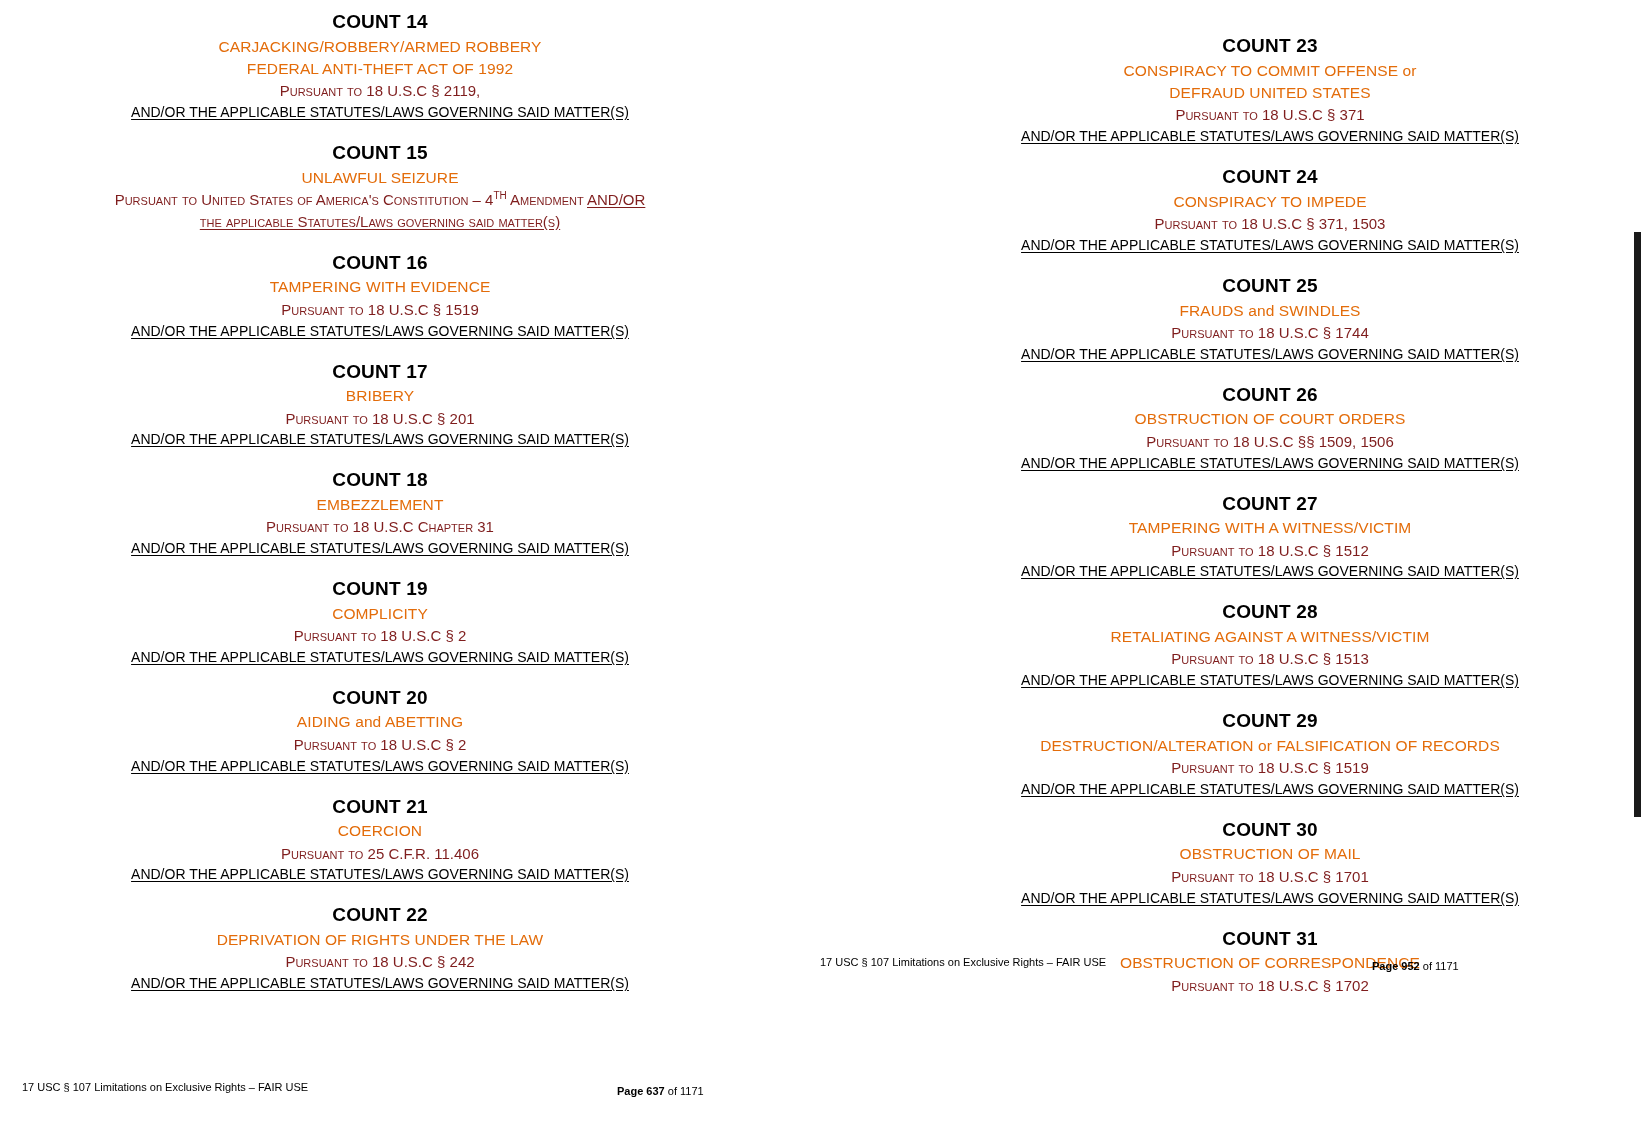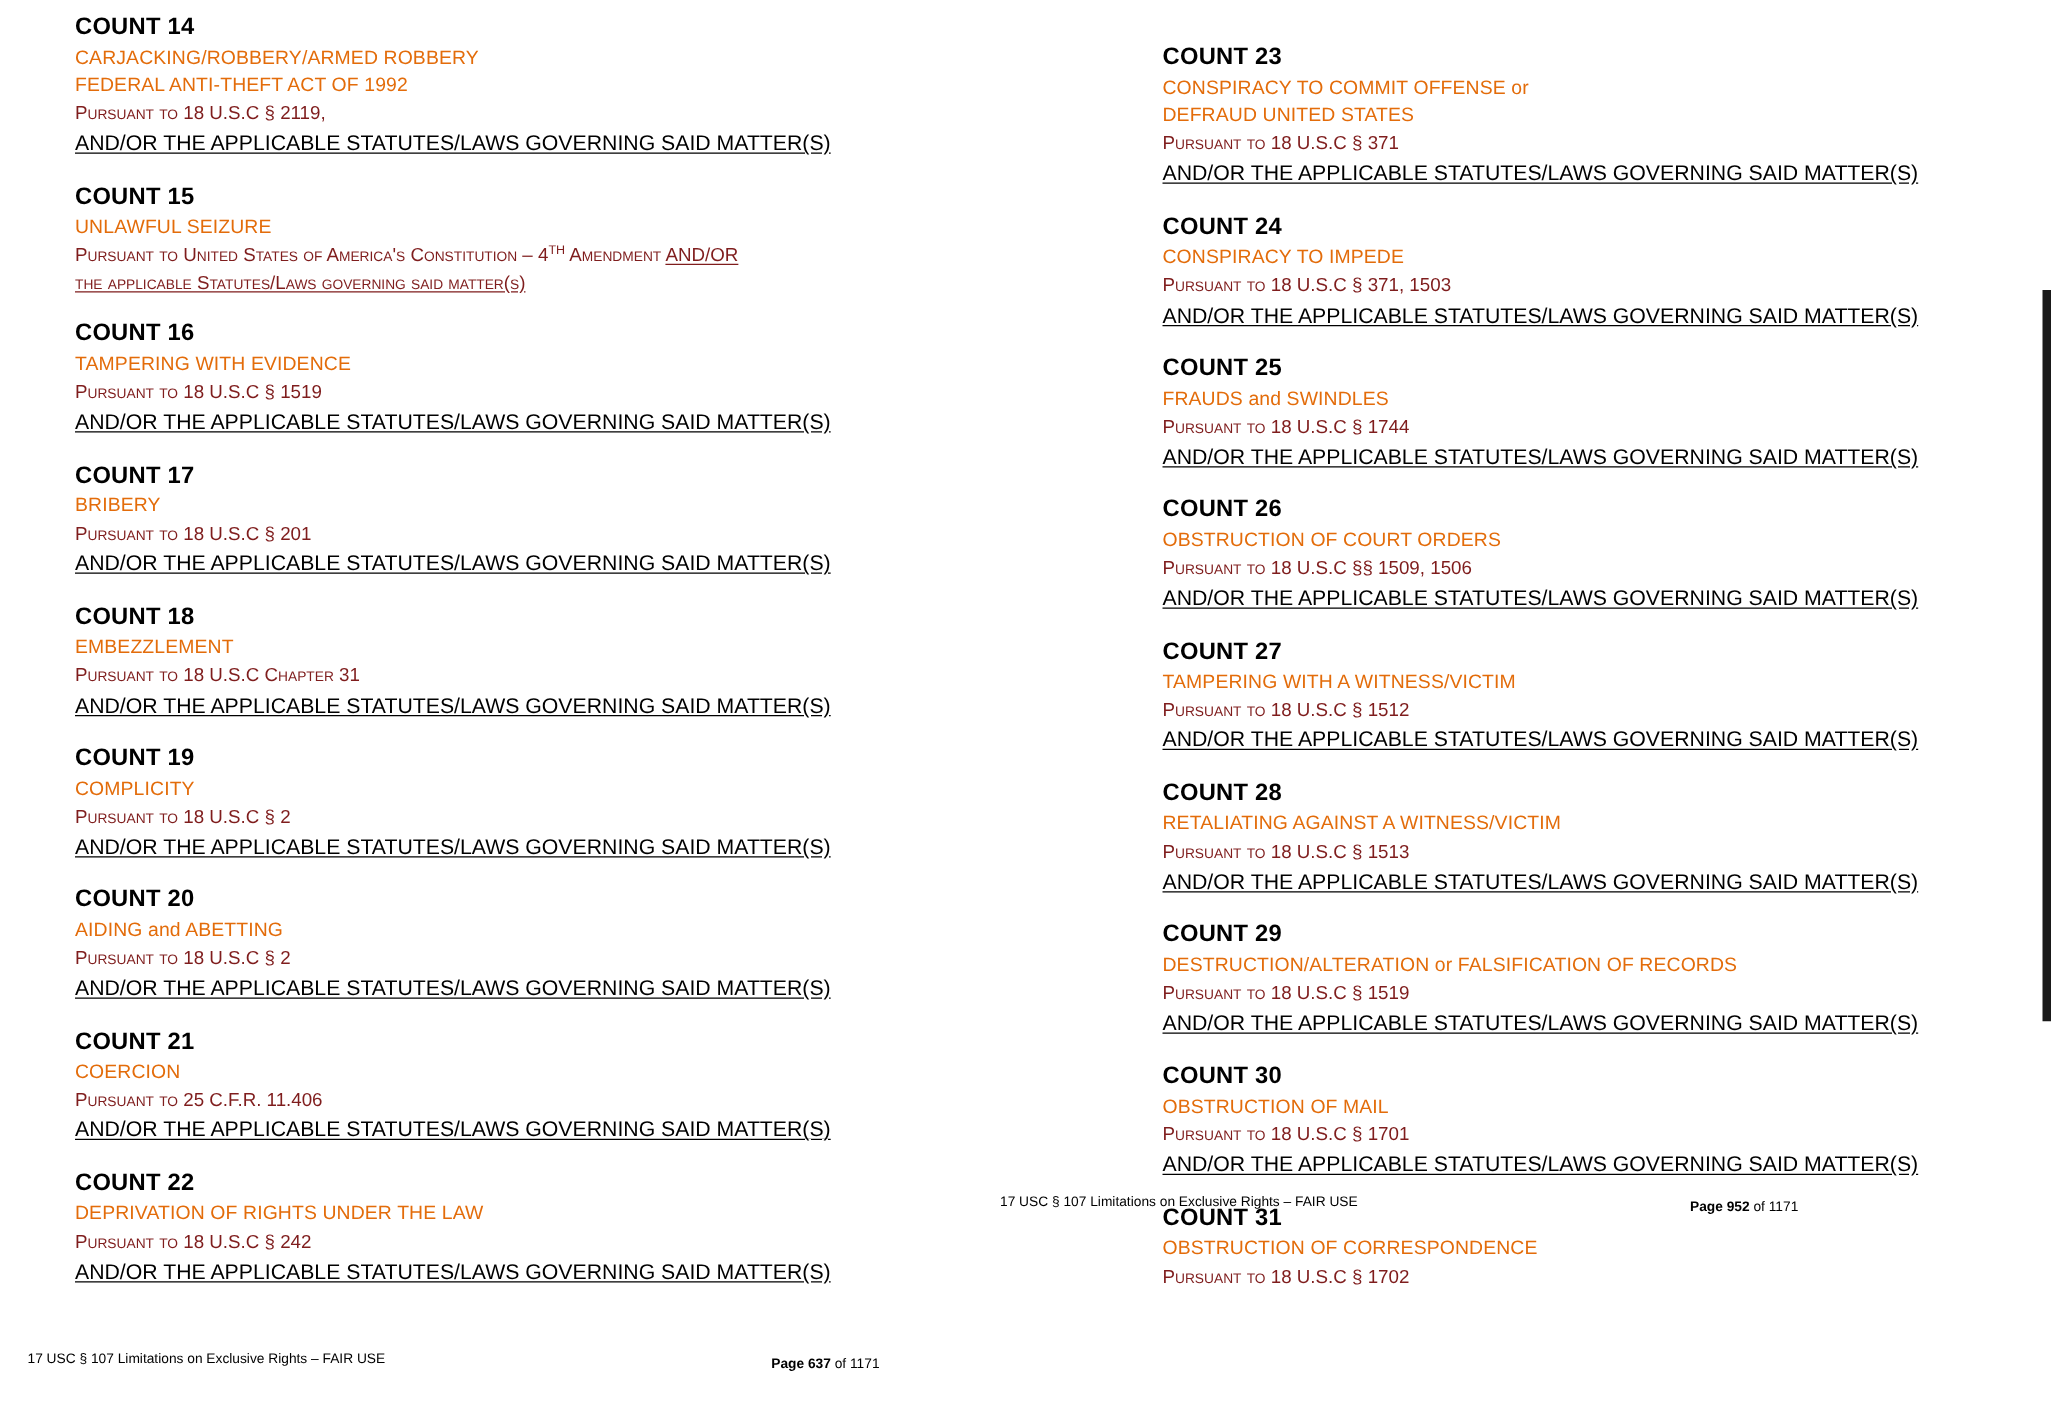--- a/index.html
+++ b/index.html
@@ -20,21 +20,21 @@
     top: 0;
     background: #ffffff;
     box-sizing: border-box;
   }
   #page-left {
     left: 0;
     width: 820px;
     height: 1125px;
   }
   #page-right {
-    left: 800px;
+    left: 820px;
     width: 821px;
     height: 1028px;
   }
   
   #edge-bar {
     position: absolute;
     right: 0;
     top: 232px;
     width: 7px;
     height: 585px;
@@ -50,20 +50,21 @@
     top: 8px;
     width: 640px;
   }
   #counts-right {
     left: 130px;
     top: 32px;
     width: 640px;
   }
 
   .count-block {
+    text-align: center;
     margin-bottom: 16px;
   }
   .count-heading {
     font-size: 19px;
     font-weight: bold;
     letter-spacing: 0.2px;
     color: #000000;
     line-height: 1.45;
   }
   .count-title {
@@ -73,21 +74,21 @@
     line-height: 1.45;
     letter-spacing: 0.1px;
   }
   .count-pursuant {
     font-size: 15px;
     color: #7f1d1d;
     line-height: 1.45;
     font-variant: small-caps;
   }
   .count-applicable {
-    font-size: 17px;
+    font-size: 14px;
     color: #000000;
     line-height: 1.5;
     font-variant: small-caps;
     text-decoration: underline;
     text-underline-offset: 2px;
     display: inline-block;
   }
   .count-pursuant .u {
     text-decoration: underline;
     text-underline-offset: 2px;

